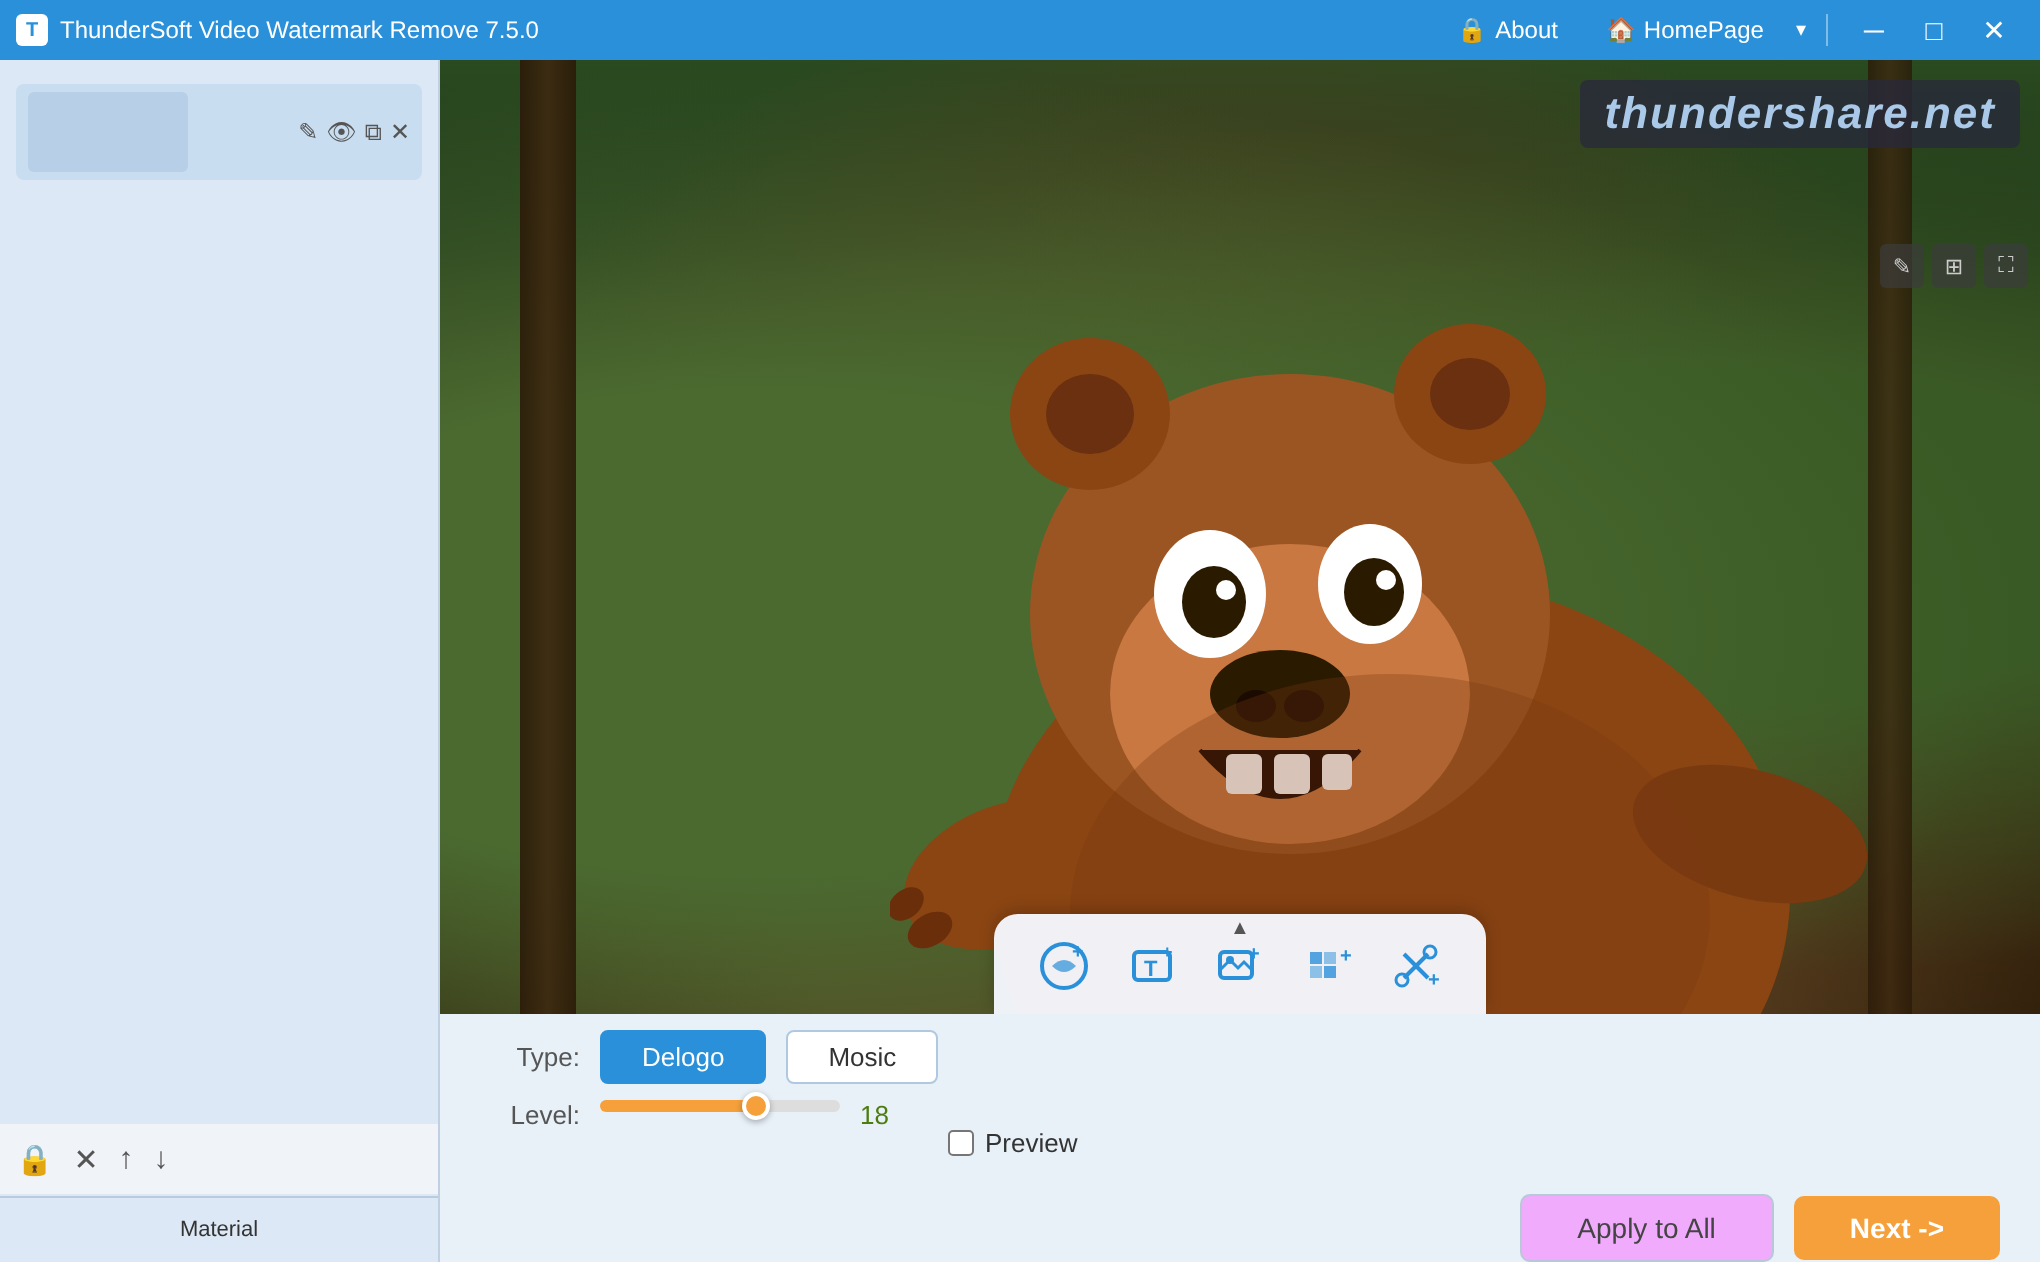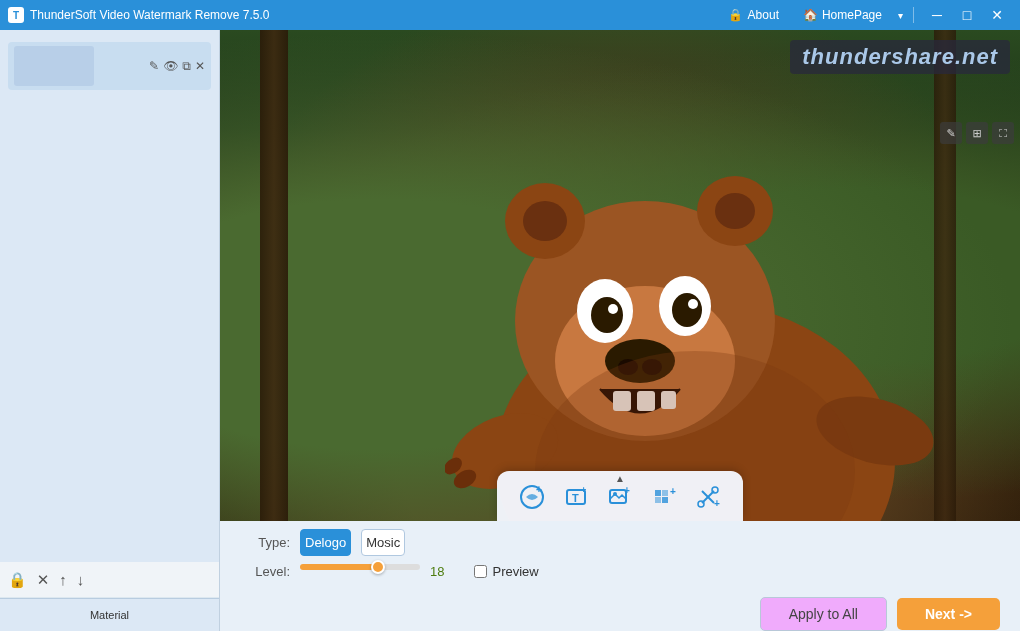--- a/index.html
+++ b/index.html
@@ -192,21 +192,21 @@
       padding: 8px 20px 10px 20px;
     }
     #type-row {
       display: flex; align-items: center; gap: 10px;
       margin-bottom: 8px;
     }
     #type-label {
       font-size: 13px; color: #555; width: 50px; text-align: right;
     }
     .type-btn {
-      padding: 5px 4px;
+      padding: 5px 20px;
       border-radius: 4px;
       font-size: 13px;
       cursor: pointer;
       border: 1px solid #b0c8e0;
       background: white;
       color: #333;
     }
     .type-btn.active {
       background: #2a90d9;
       color: white;
@@ -235,20 +235,21 @@
       border-radius: 50%;
       border: 2px solid white;
       box-shadow: 0 1px 3px rgba(0,0,0,0.3);
     }
     #level-value {
       font-size: 13px; color: #4d7c0f;
     }
     #preview-check {
       display: flex; align-items: center; gap: 5px;
       margin-left: 20px;
+      margin-top: 14px;
     }
     #preview-check input { cursor: pointer; }
     #preview-check label { font-size: 13px; color: #333; cursor: pointer; }
 
     
     #action-row {
       display: flex;
       justify-content: flex-end;
       align-items: center;
       gap: 10px;

